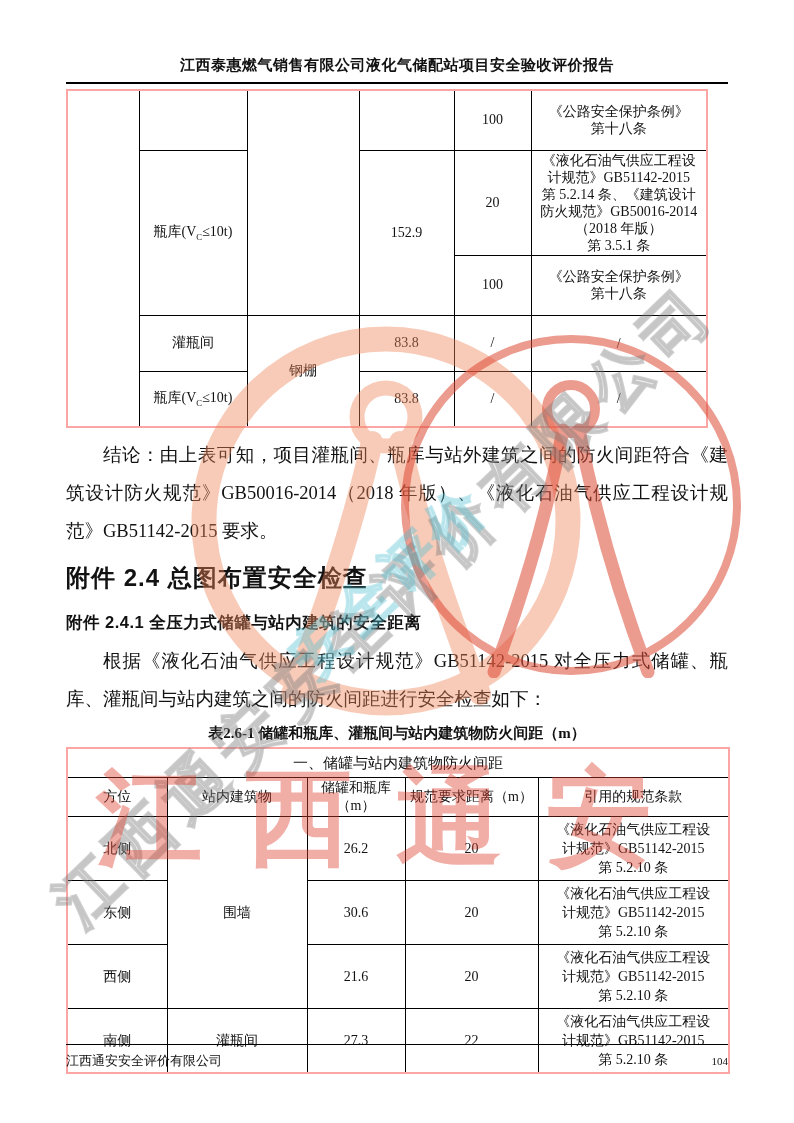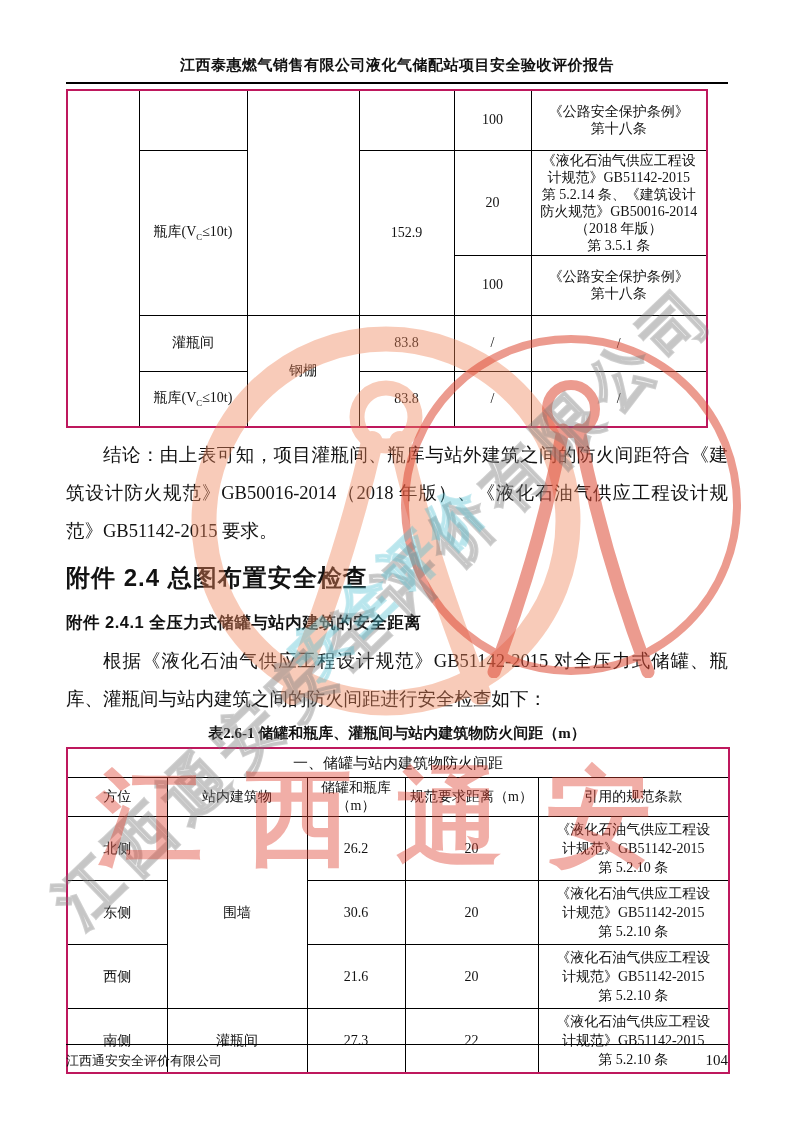--- a/index.html
+++ b/index.html
@@ -12,21 +12,21 @@
 
   
   .doc-header{padding-top:56px; border-bottom:2px solid #000;}
   .doc-header .title{
     text-align:center; font-size:15px; font-weight:600;
     letter-spacing:0.5px; padding-bottom:7px;
   }
 
   
   table{border-collapse:collapse; table-layout:fixed;}
-  .tbl{border:2px solid #be185d;}
+  .tbl{border:2px solid #fca5a5;}
   .tbl td{
     border:1px solid #000; text-align:center; vertical-align:middle;
     font-size:14px; padding:1px 3px; overflow:hidden;
   }
   .pre{white-space:pre-line;}
   .reg{font-size:13.5px; line-height:17px;}
   .num{font-size:13.5px;}
   sub.vsub{font-size:0.62em;}
 
   .top-table{width:640px; margin-top:5px;}
@@ -53,21 +53,21 @@
   .bottom-table .data-row td{height:61px;}
   .basis{font-size:13.5px; line-height:19px;}
 
   
   .doc-footer{
     position:absolute; left:66px; top:1044px; width:662px;
     border-top:1px solid #000; padding-top:7px;
     display:flex; align-items:baseline; font-size:13px;
   }
   .doc-footer .f-left{flex:1; text-align:left;}
-  .doc-footer .f-center{flex:0 0 auto; font-size:15px;}
+  .doc-footer .f-center{flex:0 0 auto; font-size:11px;}
   .doc-footer .f-right{flex:1; text-align:right;}
 
   
   .wm-layer{position:absolute; inset:0; pointer-events:none; z-index:6;}
   .wm-logo{position:absolute;}
   .wm-diag-gray{
     position:absolute; left:385px; top:605px; white-space:nowrap;
     transform:translate(-50%,-50%) rotate(-44deg);
     font-size:64px; letter-spacing:10px; font-weight:700;
     color:rgba(130,130,130,0.12);

